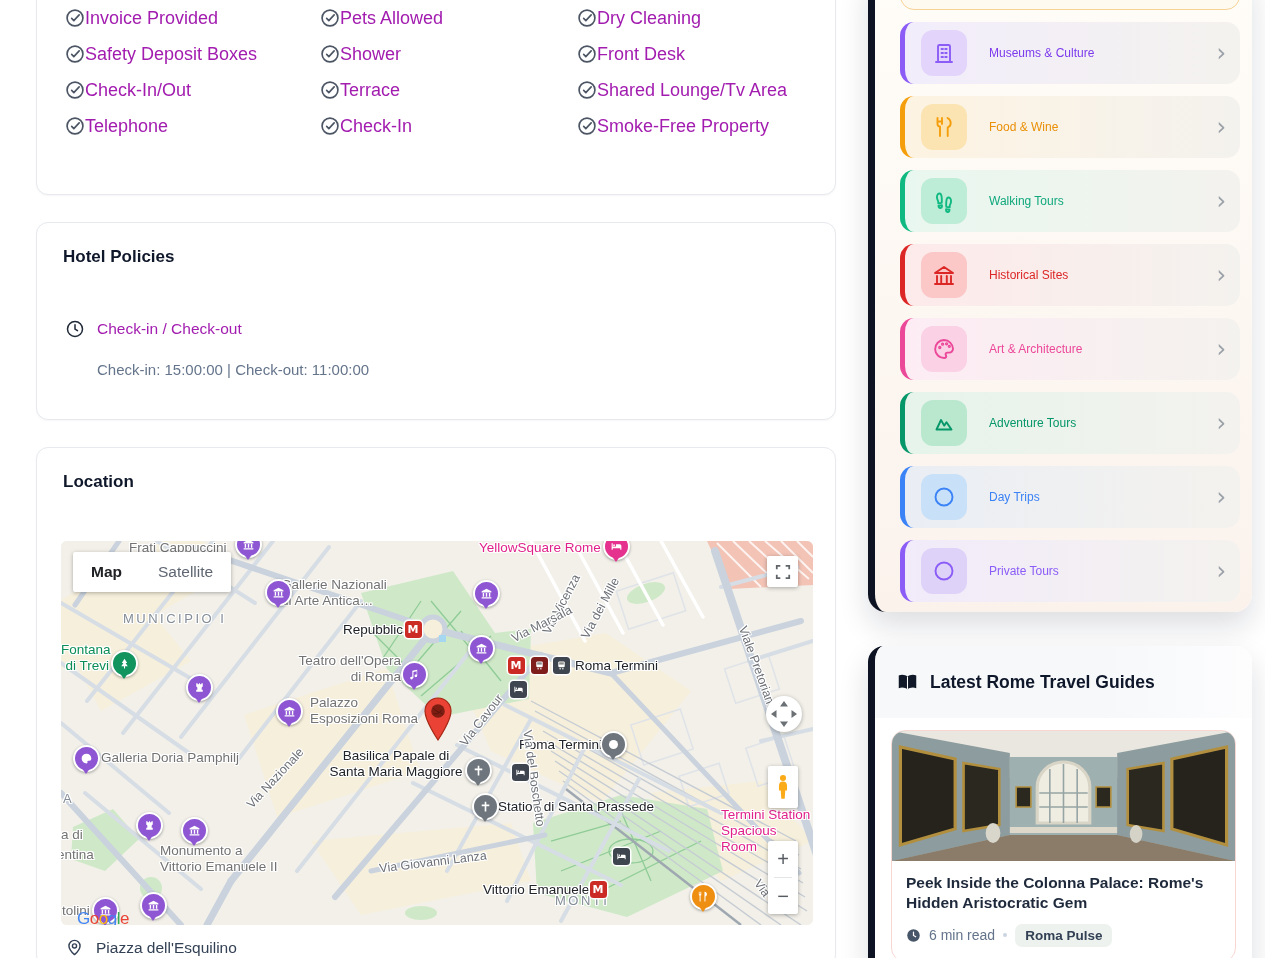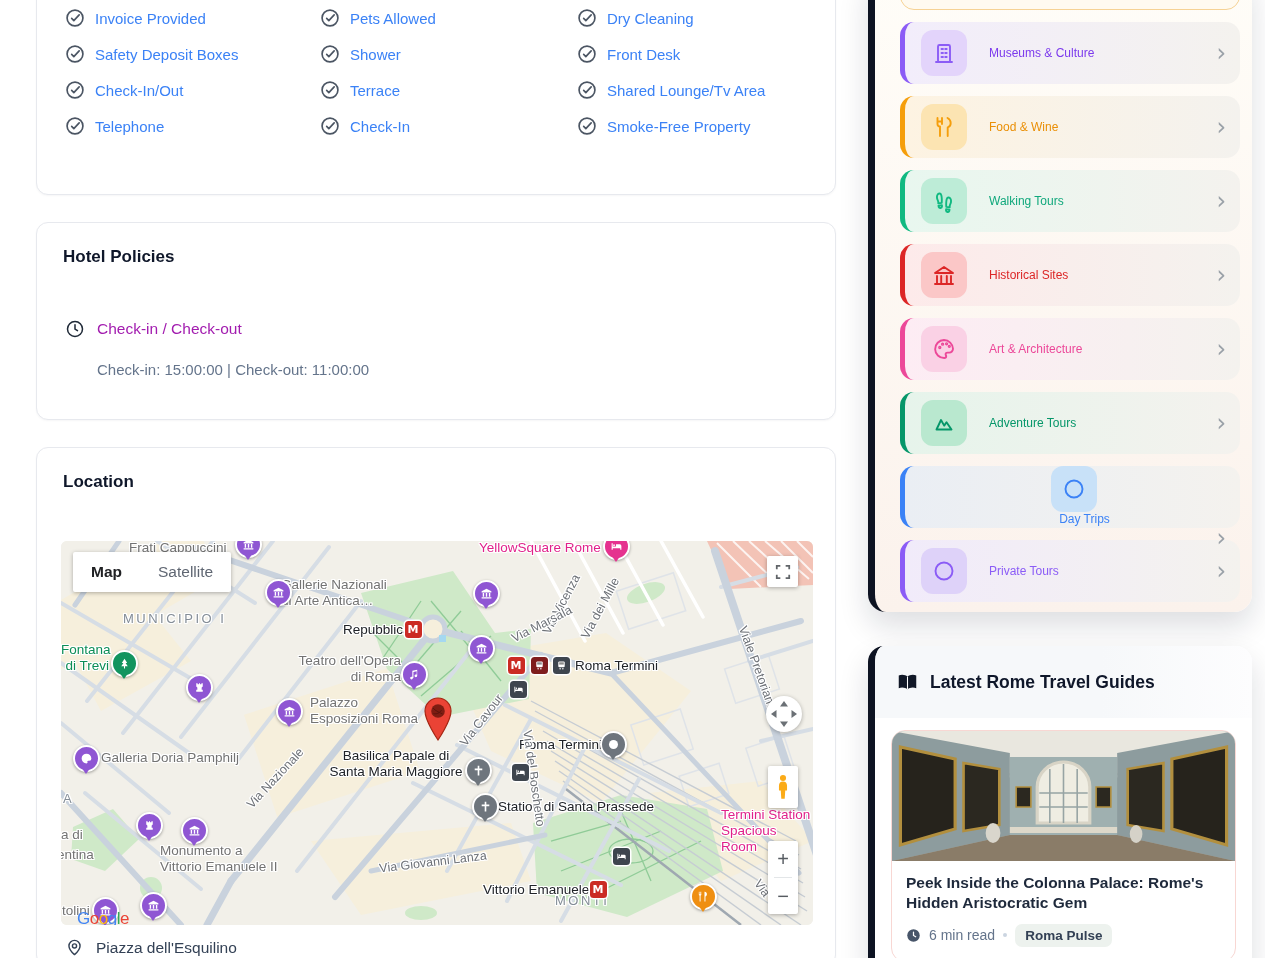--- a/index.html
+++ b/index.html
@@ -5,21 +5,21 @@
   html,body{margin:0;padding:0;background:#fff}
   .page{position:relative;width:1265px;height:958px;overflow:hidden;background:#fff;
         font-family:"Liberation Sans",sans-serif;color:#1f2937}
   .card{position:absolute;left:36px;width:800px;background:#fff;border:1px solid #e7e9ee;
         border-radius:12px;box-shadow:0 1px 2px rgba(16,24,40,.04);box-sizing:border-box}
   .card h2{position:absolute;left:26px;top:24px;margin:0;font-size:17px;font-weight:700;color:#0f172a}
 
   
   #amenities-card{top:-62px;height:257px;padding:61px 28px 0}
   .amen-grid{display:grid;grid-template-columns:255px 257px 1fr}
-  .amen-item{height:36px;display:flex;align-items:center;gap:10px;font-size:15px;color:#3b82f6}
+  .amen-item{height:36px;display:flex;align-items:center;font-size:18px;color:#a21caf}
   .amen-item svg{width:20px;height:20px;flex:none}
 
   
   #policies-card{top:222px;height:198px}
   .policy-head{position:absolute;left:28px;top:96px;display:flex;align-items:center;gap:12px;
                font-size:15.5px;color:#a21caf;font-weight:500}
   .policy-head svg{width:20px;height:20px}
   .policy-sub{position:absolute;left:60px;top:138px;font-size:15px;color:#64748b}
 
   
@@ -623,21 +623,21 @@
         </div>
         <div class="cat-card" style="border-left: 5px solid rgb(5, 150, 105); background: linear-gradient(90deg, rgb(230, 244, 235), rgb(244, 242, 238));">
           <span class="cat-icon" style="background: rgb(185, 232, 207); color: rgb(5, 150, 105);">
             <svg viewBox="0 0 24 24" fill="none" stroke="currentColor" stroke-width="1.9" stroke-linecap="round" stroke-linejoin="round">
               <path d="M4.5 18.5 9 9l3.2 5.6 2.3-3.4 5 7.3h-15z"></path>
             </svg>
           </span>
           <span class="cat-label" style="color: rgb(5, 150, 105);">Adventure Tours</span>
           <span class="cat-chevron">›</span>
         </div>
-        <div class="cat-card" style="border-left: 5px solid rgb(59, 130, 246); background: linear-gradient(90deg, rgb(234, 238, 244), rgb(244, 242, 238)); flex-direction: column;">
+        <div class="cat-card" style="border-left: 5px solid rgb(59, 130, 246); background: linear-gradient(90deg, rgb(234, 238, 244), rgb(244, 242, 238));">
           <span class="cat-icon" style="background: rgb(200, 225, 248); color: rgb(59, 130, 246);">
             <svg viewBox="0 0 24 24" fill="none" stroke="currentColor" stroke-width="1.9" stroke-linecap="round" stroke-linejoin="round">
               <circle cx="12" cy="12" r="8.5"></circle>
             </svg>
           </span>
           <span class="cat-label" style="color: rgb(59, 130, 246);">Day Trips</span>
           <span class="cat-chevron">›</span>
         </div>
         <div class="cat-card" style="border-left: 5px solid rgb(139, 92, 246); background: linear-gradient(90deg, rgb(241, 235, 250), rgb(244, 242, 238));">
           <span class="cat-icon" style="background: rgb(222, 210, 249); color: rgb(139, 92, 246);">

